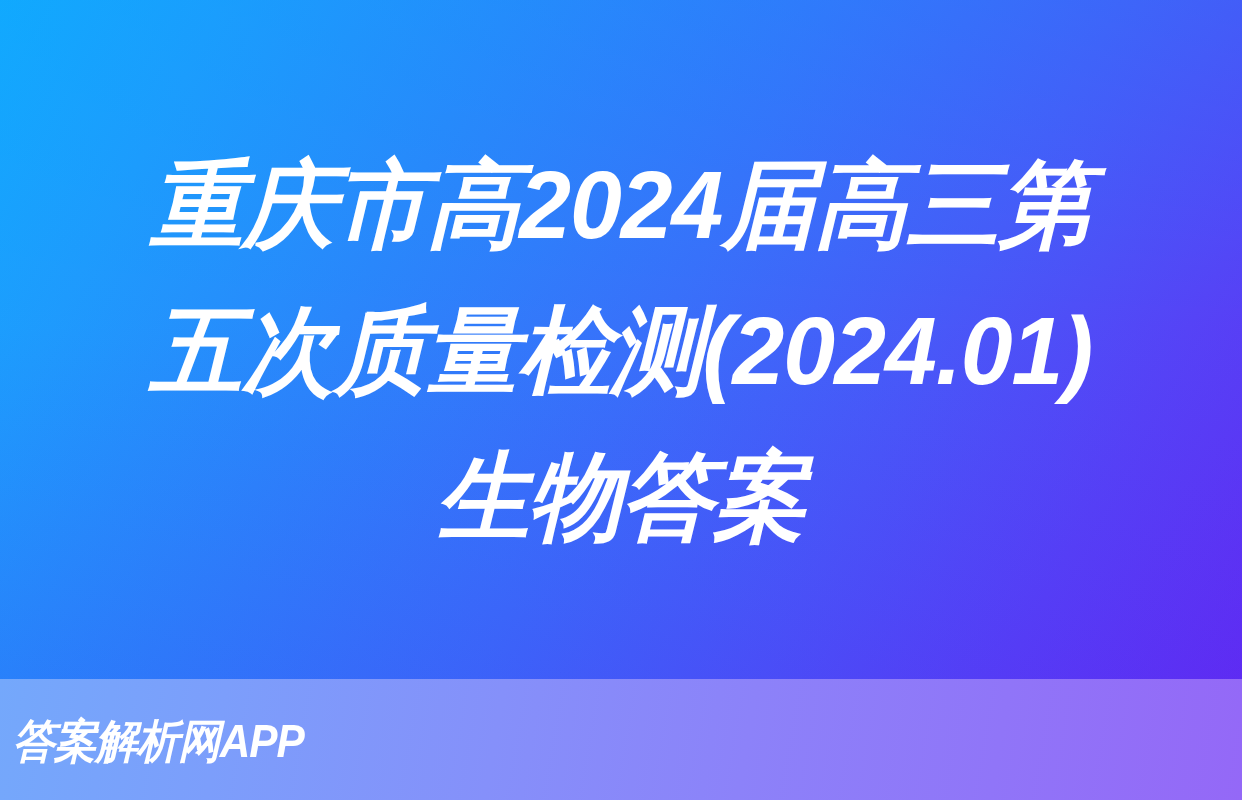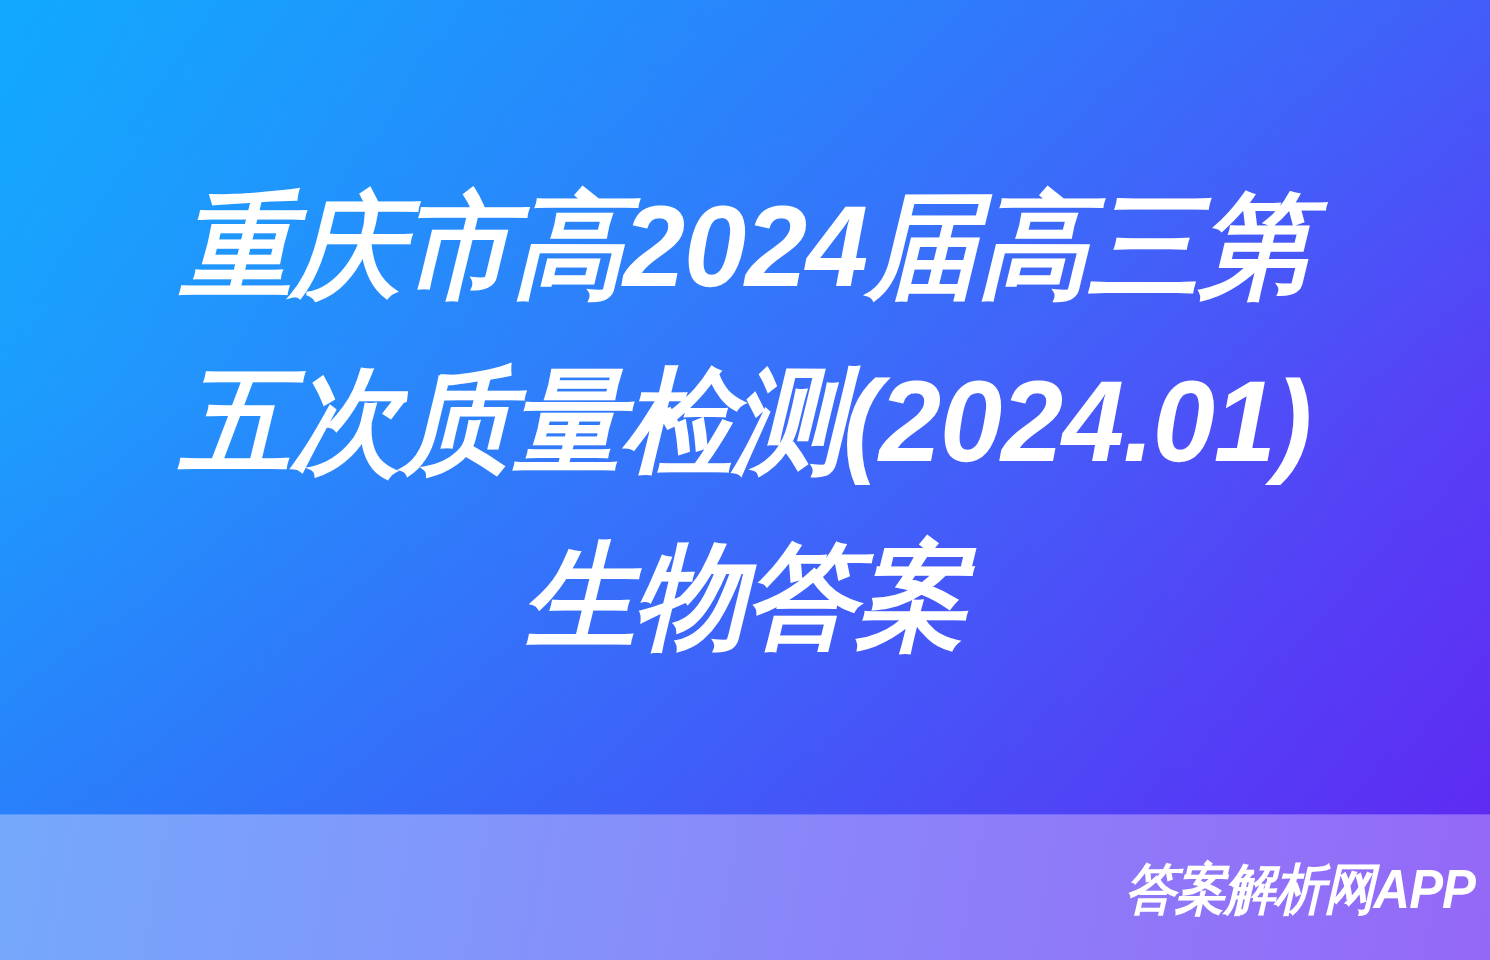--- a/index.html
+++ b/index.html
@@ -91,21 +91,21 @@
     background:
       linear-gradient(100deg,
         #74a8fb 0%,
         #7c9efb 18%,
         #8590fa 40%,
         #8c82f9 60%,
         #9075f8 80%,
         #9468f7 100%);
     display: flex;
     align-items: center;
-    justify-content: flex-end;
+    justify-content: flex-start;
     z-index: 2;
   }
 
   .watermark {
     color: #ffffff;
     font-size: 46px;
     font-weight: 700;
     font-style: italic;
     letter-spacing: -1px;
     line-height: 1;

